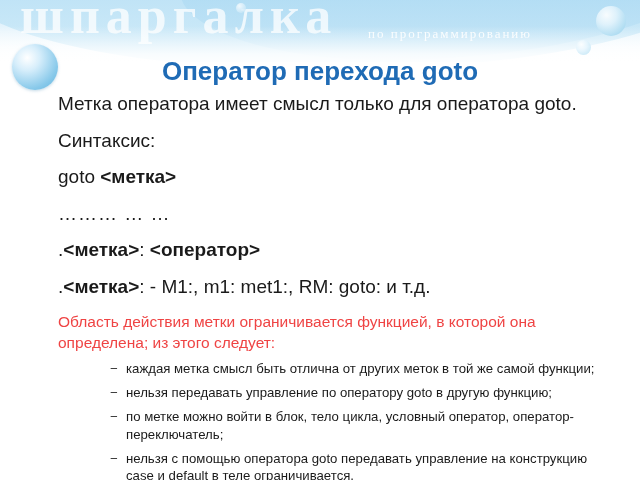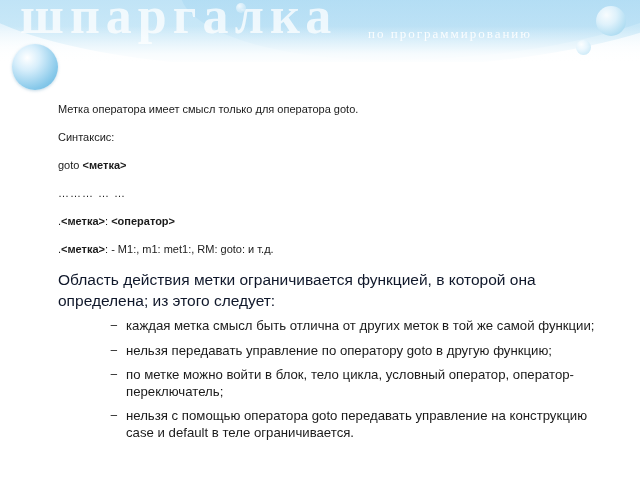--- a/index.html
+++ b/index.html
@@ -134,34 +134,34 @@
   }
 
   
   .body {
     position: absolute;
     left: 58px;
     top: 90px;
     width: 560px;
   }
   .line {
-    font-size: 11px;
+    font-size: 19px;
     color: #1a1a1a;
     line-height: 1.45;
-    margin: 12px 0 9px 0;
+    margin: 0 0 9px 0;
   }
   .line.dots {
     letter-spacing: 1px;
   }
   .ital {
     font-weight: bold;
   }
   .para {
     font-size: 15.5px;
-    color: #0f172a;
+    color: #ef4444;
     line-height: 1.35;
     margin: 12px 0 6px 0;
   }
 
   
   .sublist {
     margin: 4px 0 0 52px;
     padding: 0;
     list-style: none;
   }
@@ -191,20 +191,21 @@
     <div class="band-ghost-text">шпаргалка</div>
     <div class="band-ghost-text2">по программированию</div>
     <div class="band-wave-3"></div>
   </div>
 
   <div class="bubble bubble-tiny"></div>
   <div class="bubble bubble-mid"></div>
   <div class="bubble bubble-small"></div>
   <div class="bubble bubble-big"></div>
 
+  <div class="slide-title">Оператор перехода goto</div>
 
   <div class="body">
 
     <p class="line">Метка оператора имеет смысл только для оператора goto.</p>
 
     <p class="line">Синтаксис:</p>
 
     <p class="line">
       <span>goto </span><span class="ital">&lt;метка&gt;</span>
     </p>

